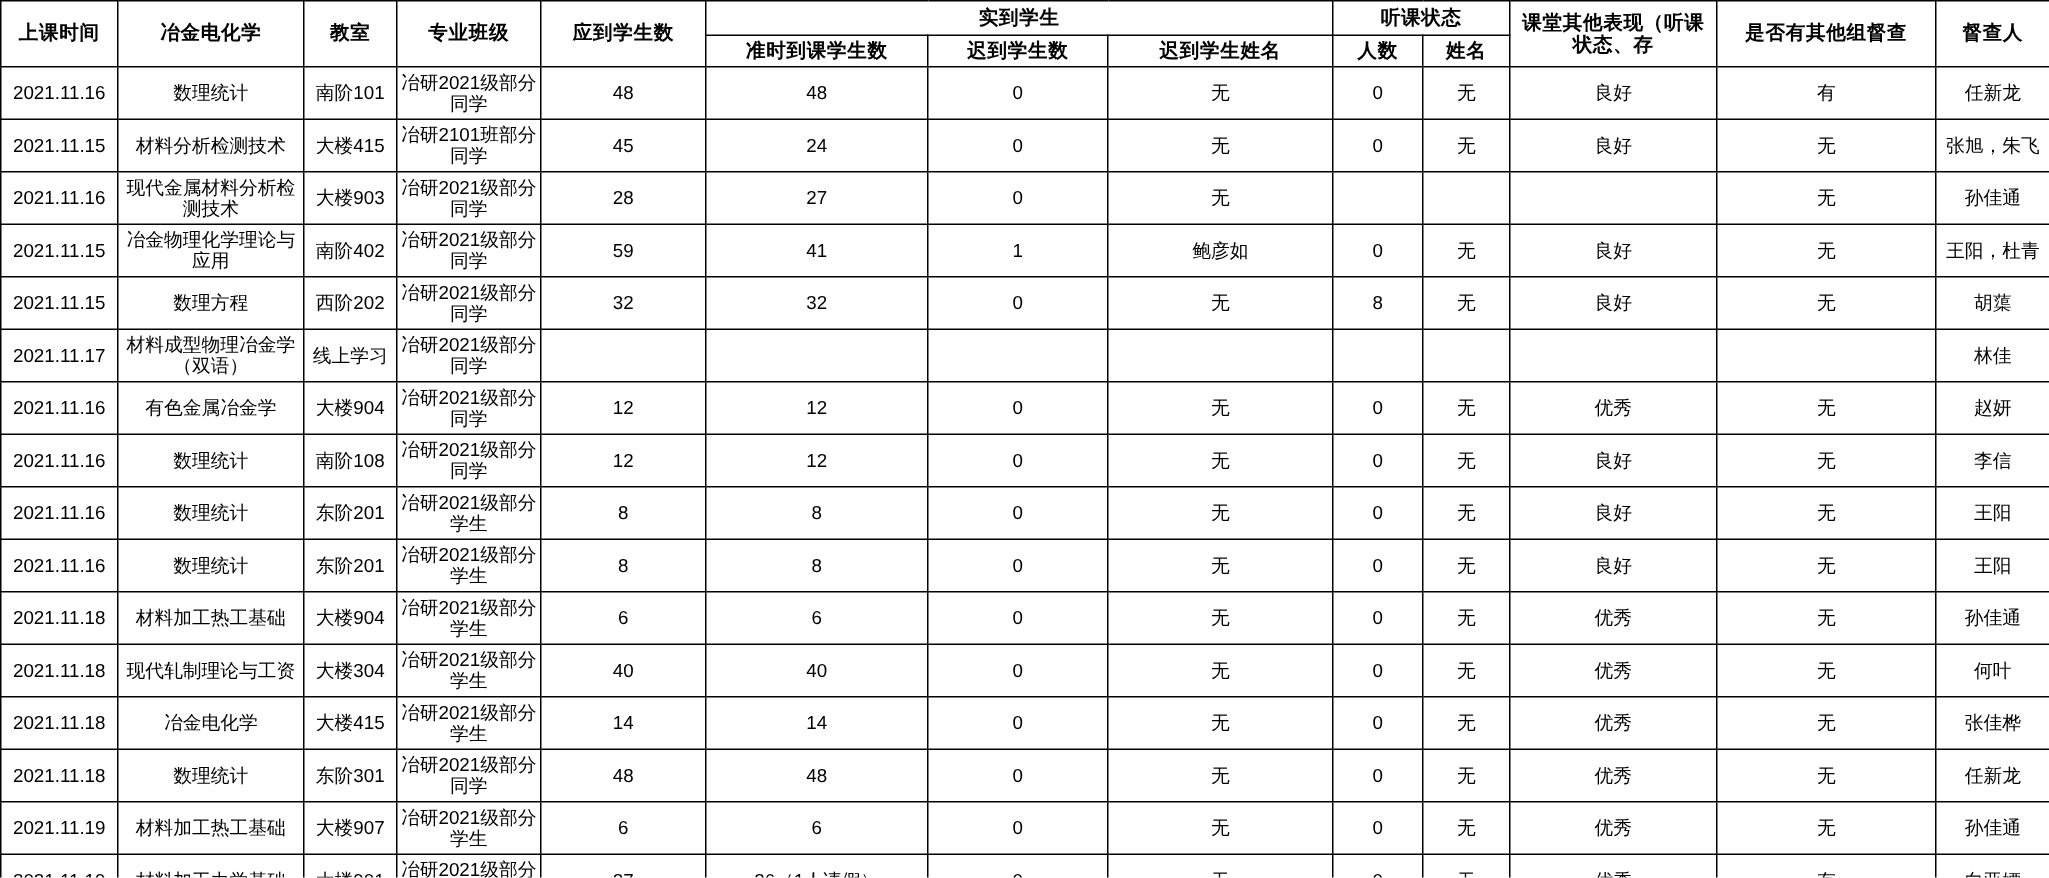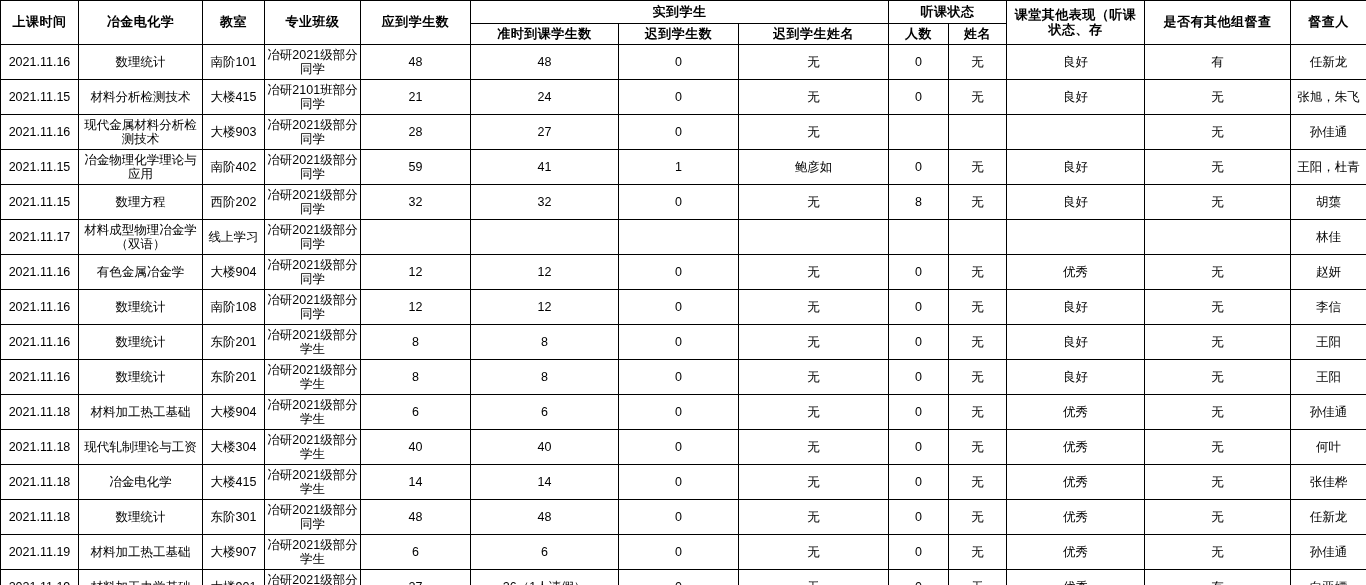--- a/index.html
+++ b/index.html
@@ -112,21 +112,21 @@
         <td>无</td>
         <td>良好</td>
         <td>有</td>
         <td>任新龙</td>
       </tr>
       <tr>
         <td class="date">2021.11.15</td>
         <td class="wrap">材料分析检测技术</td>
         <td>大楼415</td>
         <td class="wrap">冶研2101班部分同学</td>
-        <td>21</td>
+        <td>45</td>
         <td>24</td>
         <td>0</td>
         <td>无</td>
         <td>0</td>
         <td>无</td>
         <td>良好</td>
         <td>无</td>
         <td>张旭，朱飞</td>
       </tr>
       <tr>

